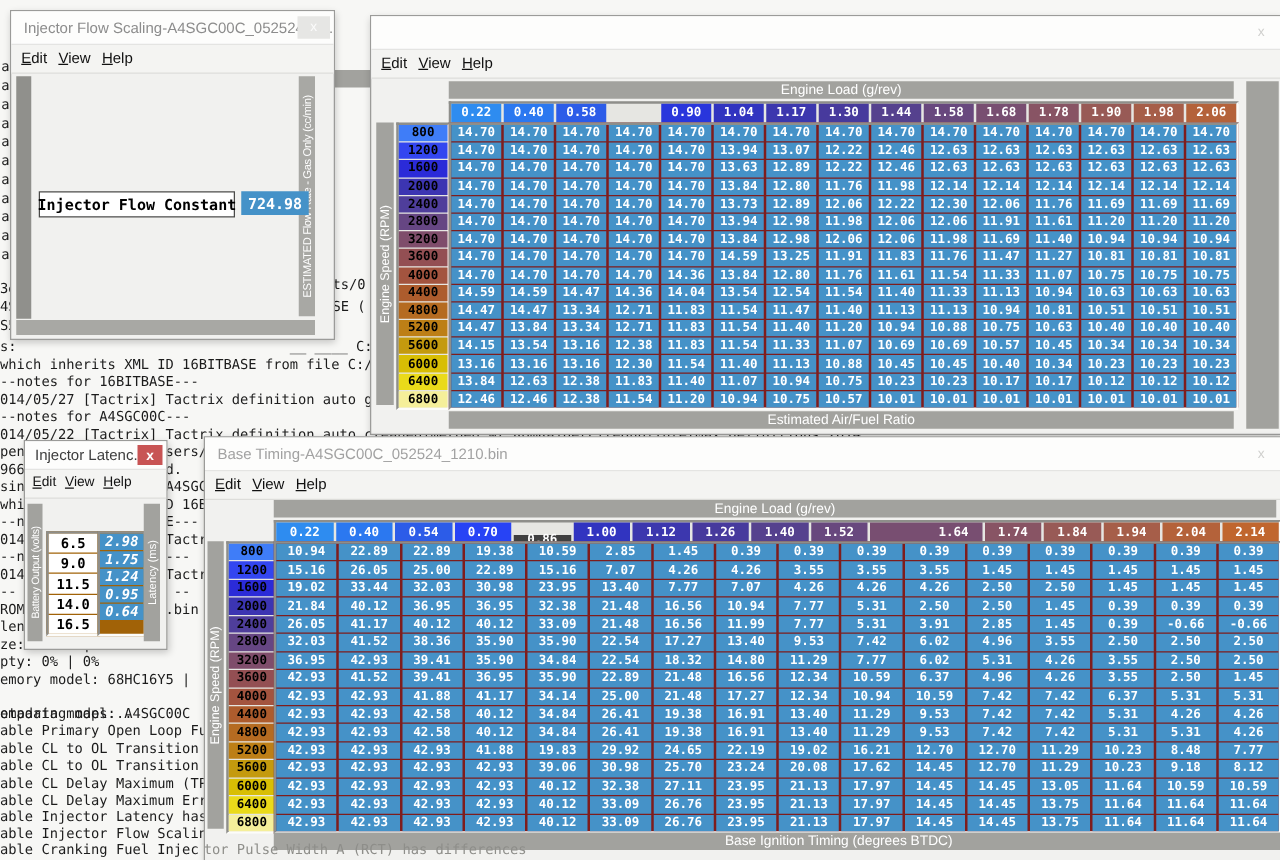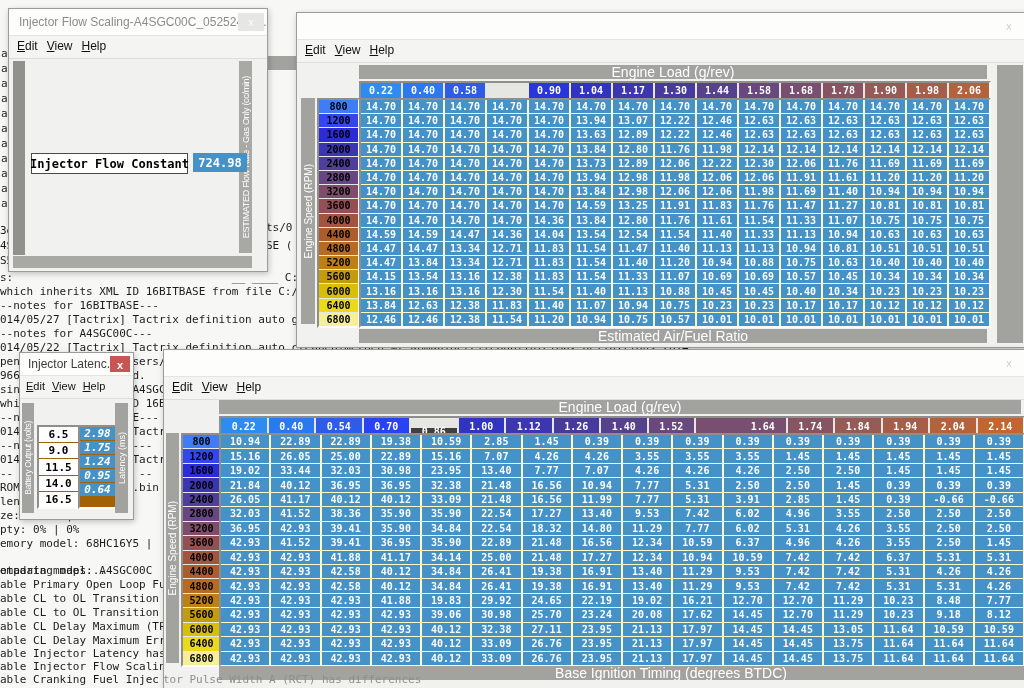--- a/index.html
+++ b/index.html
@@ -18,31 +18,31 @@
   .titlebar .title{position:absolute;left:10px;top:6px;font-size:12px;color:#8c8c8c;white-space:nowrap;overflow:hidden;}
   .closebtn{position:absolute;right:3px;top:4px;width:26px;height:18px;text-align:center;line-height:18px;font-size:11px;}
   .closebtn.gray{background:#e6e6e4;color:#fbfbfb;}
   .closebtn.faint{color:#d0d0ce;}
   .closebtn.red{width:20px;height:16px;background:#c85454;color:#fff;font-weight:bold;top:3px;}
   .menubar{height:22px;background:#f4f4f2;border-bottom:1px solid #ddddda;padding-left:8px;font-size:12px;color:#111;}
   .mitem{display:inline-block;padding:3px 9px 0 0;}
   .winbody{position:relative;}
 
   
-  .hbar{position:absolute;background:#a2a29e;color:#fff;font-size:14px;text-align:center;line-height:14px;white-space:nowrap;overflow:hidden;}
+  .hbar{position:absolute;background:#a2a29e;color:#fff;font-size:11px;text-align:center;line-height:14px;white-space:nowrap;overflow:hidden;}
   .vbar{position:absolute;background:#a2a29e;display:flex;align-items:center;justify-content:center;overflow:hidden;}
   .vtext{writing-mode:vertical-rl;transform:rotate(180deg);color:#fff;font-size:10px;white-space:nowrap;}
 
   
   .boxed{border-style:solid;border-width:2px;border-color:#8e8e8a #fcfcfa #fcfcfa #8e8e8a;}
   .colheads{position:absolute;display:flex;gap:2px;background:#e6e6e2;}
   .hcell{flex:1;display:flex;align-items:center;justify-content:center;color:#fff;font-family:"DejaVu Sans Mono",monospace;font-size:10px;font-weight:bold;}
   .rowheads{position:absolute;display:flex;flex-direction:column;gap:1px;background:#e6e6e2;}
   .rcell{flex:1;display:flex;align-items:center;justify-content:center;color:#000;font-family:"DejaVu Sans Mono",monospace;font-size:10px;font-weight:bold;}
-  .grid{position:absolute;display:grid;gap:1px 2px;background:#fef9c3;}
+  .grid{position:absolute;display:grid;gap:1px 2px;background:#7f1d1d;}
   .dcell{background:var(--cellblue,#4592c8);color:#fff;font-family:"DejaVu Sans Mono",monospace;font-size:10px;font-weight:bold;display:flex;align-items:center;justify-content:center;}
 
   
   #win-flow{left:8px;top:8px;width:258px;height:262px;z-index:10;}
   #win-flow .winbody{height:213px;}
   #win-flow .left-strip{left:4px;top:2px;width:12px;height:194px;background:#90908c;}
   #win-flow .flow-side{left:230px;top:2px;width:13px;height:192px;background:#a8a8a4;}
   #win-flow .flow-side .vtext{font-size:9px;letter-spacing:-0.3px;}
   .flow-label-cell{position:absolute;left:22px;top:94px;width:155px;height:19px;background:#fff;border:1px solid #4a4a48;color:#000;
      font-family:"DejaVu Sans Mono",monospace;font-size:12px;font-weight:bold;display:flex;align-items:center;justify-content:center;white-space:nowrap;}
@@ -448,20 +448,21 @@
           <div class="dcell">10.01</div>
           <div class="dcell">10.01</div>
         </div>
       <div class="hbar bottom-bar">Estimated Air/Fuel Ratio</div>
       <div class="vbar right-strip"></div>
     </div>
   </div>
 
   <div class="win" id="win-base">
     <div class="titlebar">
+      <span class="title">Base Timing-A4SGC00C_052524_1210.bin</span>
       <span class="closebtn faint">x</span>
     </div>
     <div class="menubar"><span class="mitem"><u>E</u>dit</span><span class="mitem"><u>V</u>iew</span><span class="mitem"><u>H</u>elp</span></div>
     <div class="winbody">
       <div class="hbar load-bar">Engine Load (g/rev)</div>
       <div class="colheads boxed">
           <div class="hcell" style="background: rgb(46, 140, 240);">0.22</div>
           <div class="hcell" style="background: rgb(43, 120, 240);">0.40</div>
           <div class="hcell" style="background: rgb(44, 92, 232);">0.54</div>
           <div class="hcell" style="background: rgb(39, 67, 245);">0.70</div>

